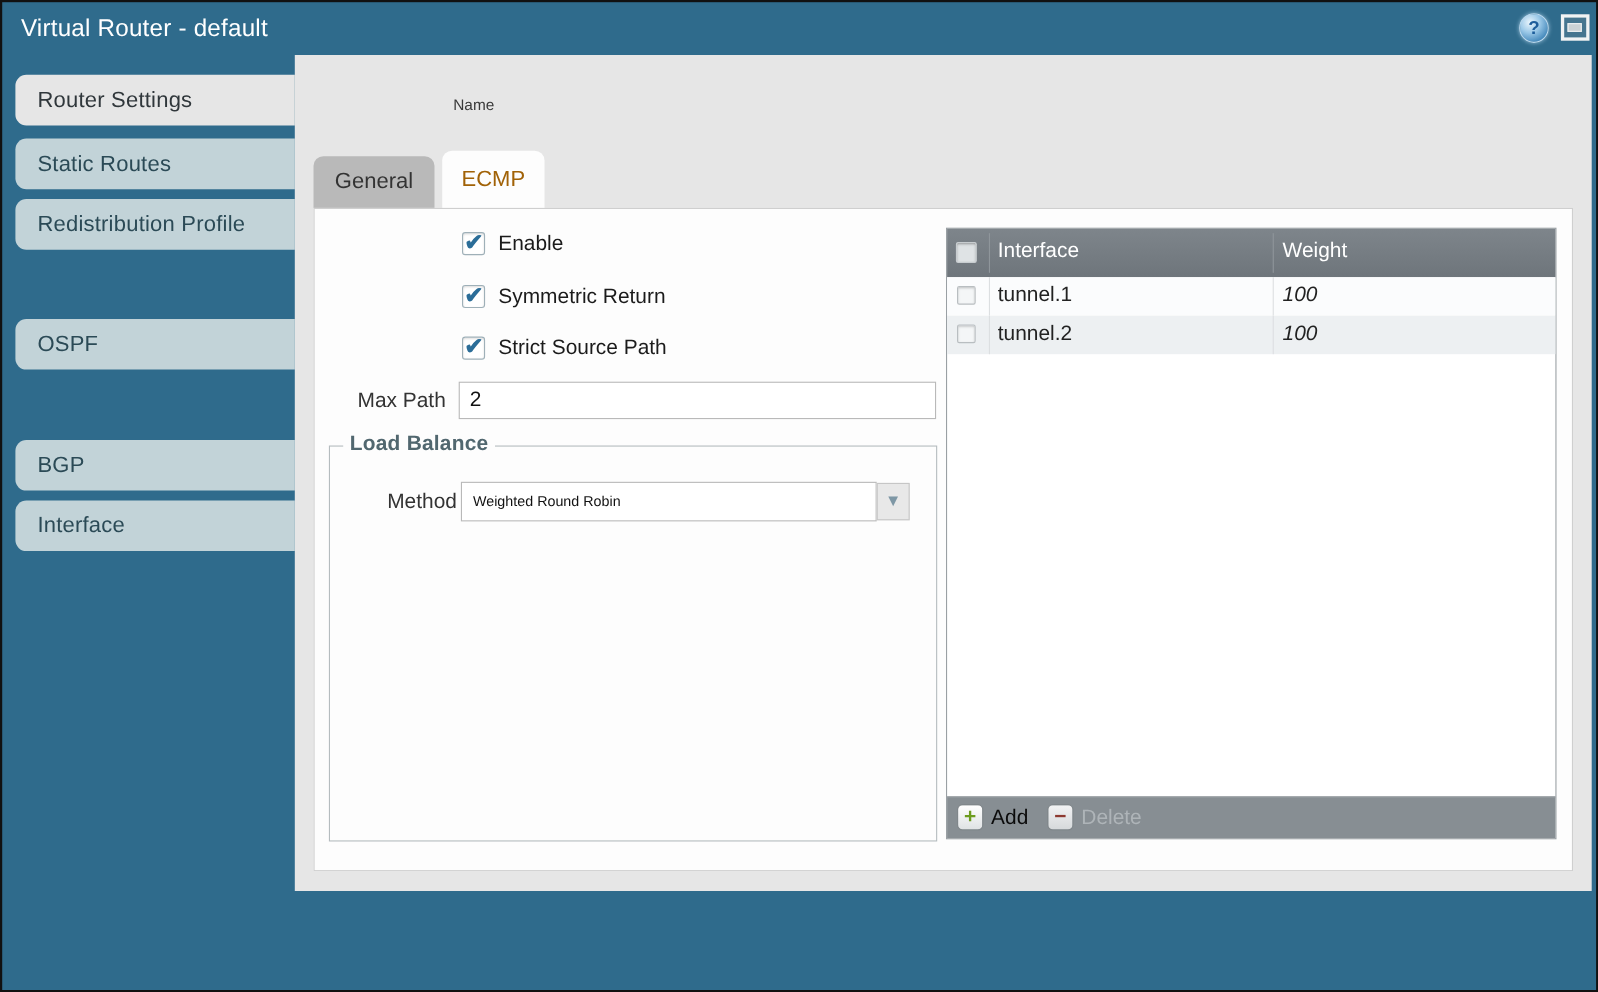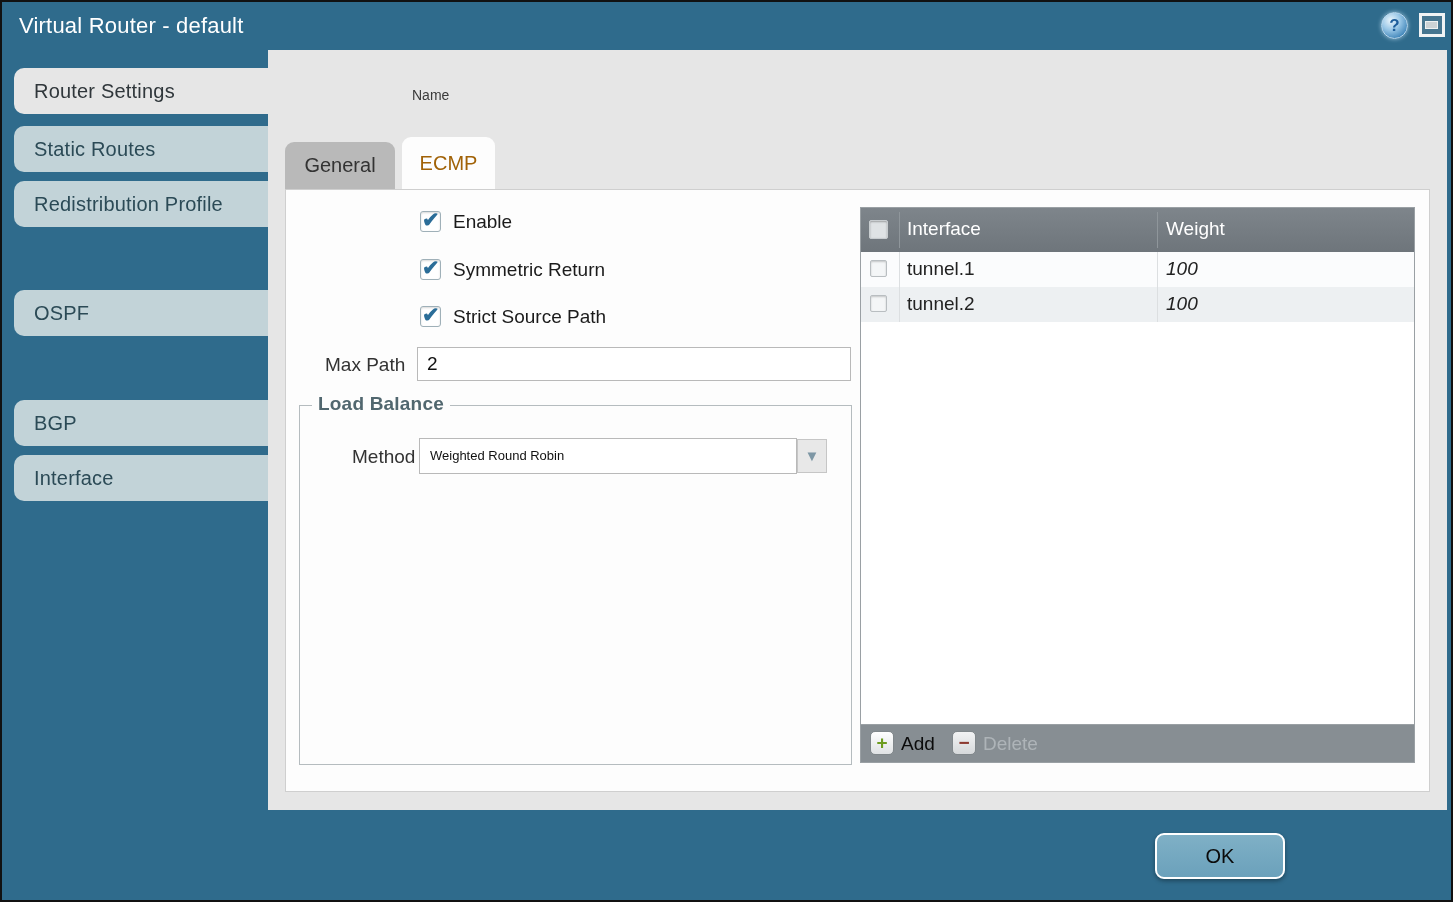--- a/index.html
+++ b/index.html
@@ -227,15 +227,14 @@
           <div class="tf-btn tf-delete">
             <div class="tf-icon">−</div>
             <div class="tf-label">Delete</div>
           </div>
         </div>
       </div>
 
     </div>
   </div>
 
-  <div class="btn btn-ok">OK</div>
 
 </div>
 
 </body></html>

